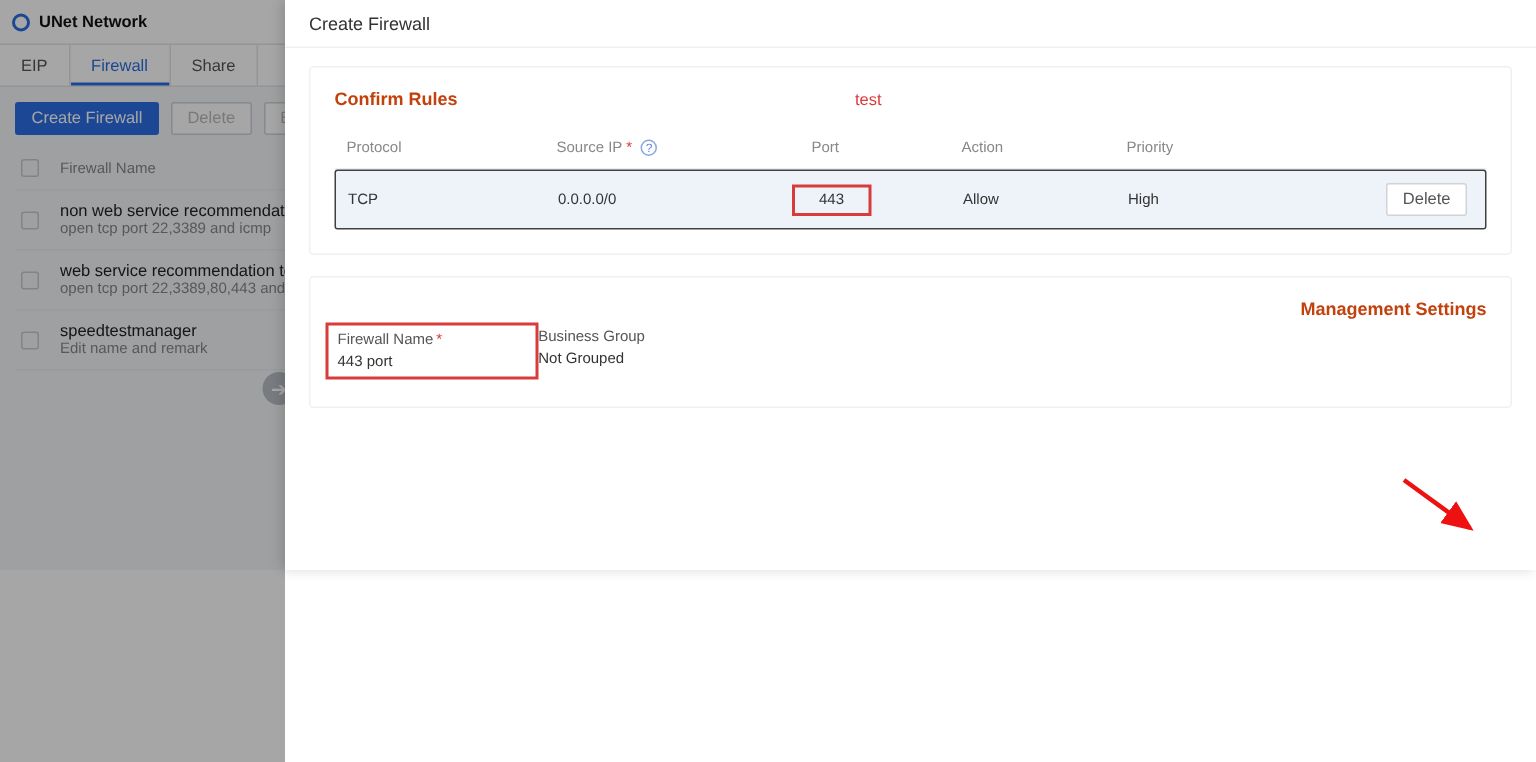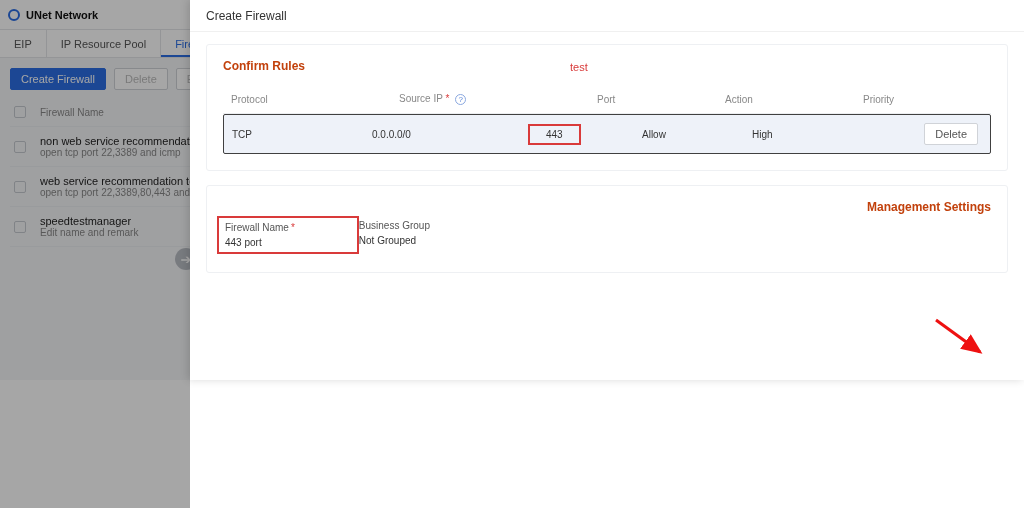--- a/index.html
+++ b/index.html
@@ -29,21 +29,21 @@
   
   .modal { position:absolute; left:190px; top:0; right:0; bottom:0; background:#fff; display:flex; flex-direction:column; box-shadow:-2px 0 8px rgba(0,0,0,0.15); }
   .modal-title { height:32px; padding:0 16px; display:flex; align-items:center; font-size:12px; color:#333; border-bottom:1px solid #f0f0f0; }
   .modal-body { flex:1; overflow:auto; padding:12px 16px 8px; }
   .card { background:#fff; border:1px solid #eef0f3; border-radius:3px; padding:14px 16px 16px; margin-bottom:14px; }
   .card h3 { font-size:12px; font-weight:bold; color:#c2410c; margin-bottom:2px;text-align:right; }
   .confirm-head { display:flex; align-items:center; }
   .confirm-head .test { margin-left:265px; color:#d93a3a; font-size:11px; }
   .rule-table { margin-top:10px; }
   .rule-head, .rule-row { display:grid; grid-template-columns: 140px 170px 100px 110px 130px 1fr; align-items:center; font-size:10px; padding:8px 8px; }
-  .rule-head { color:#888; border-bottom:1px solid #eceef1;gap:28px; }
+  .rule-head { color:#888; border-bottom:1px solid #eceef1; }
   .rule-row { background:#eef2f9; border:1px solid #404040; border-radius:2px; }
   .info-icon { display:inline-block; width:11px; height:11px; border:1px solid #8aa8e0; color:#5b85d8; border-radius:50%; font-size:8px; line-height:9px; text-align:center; margin-left:3px; }
   .port-box { border:2px solid #d93a3a; padding:3px 16px; display:inline-block; min-width:34px; text-align:center; }
   .rule-row .port-cell { margin-left:-14px; }
   .delete-cell { text-align:right; padding-right:4px; }
   .mgmt { display:flex; margin-top:6px; }
   .mgmt .field .lbl { font-size:10px; color:#555; }
   .mgmt .field .lbl .req { color:#d93a3a; margin-left:2px; }
   .mgmt .field .val { font-size:10px; color:#333; margin-top:4px; }
   .fw-name-box { border:2px solid #d93a3a; padding:4px 62px 4px 6px; margin-left:-6px; margin-top:-4px; }
@@ -56,21 +56,20 @@
 
 <div class="page">
 
   <div class="bg">
     <div class="bg-header">
       <span class="logo-dot"></span>
       <span>UNet Network</span>
     </div>
     <div class="bg-tabs">
       <div class="bg-tab">EIP</div>
-      <div class="bg-tab">IP Resource Pool</div>
       <div class="bg-tab active">Firewall</div>
       <div class="bg-tab">Share</div>
     </div>
     <div class="bg-toolbar">
       <span class="btn primary">Create Firewall</span>
       <span class="btn disabled">Delete</span>
       <span class="btn disabled">Edit UGroup</span>
     </div>
     <div class="bg-list">
       <div class="bg-list-head">

